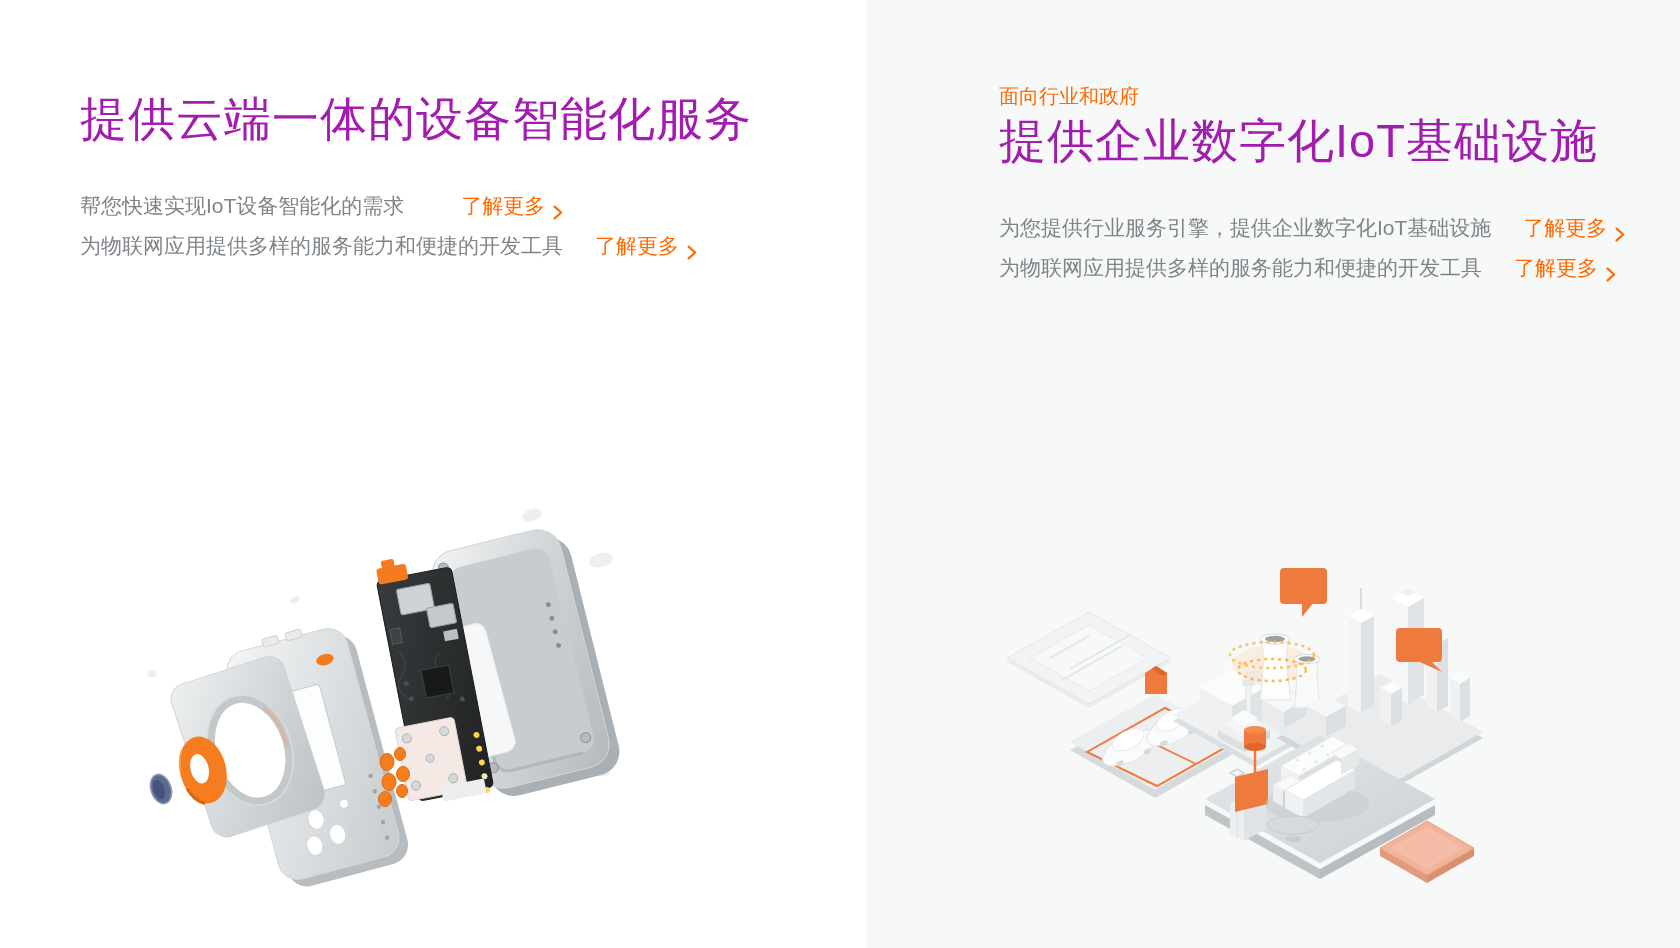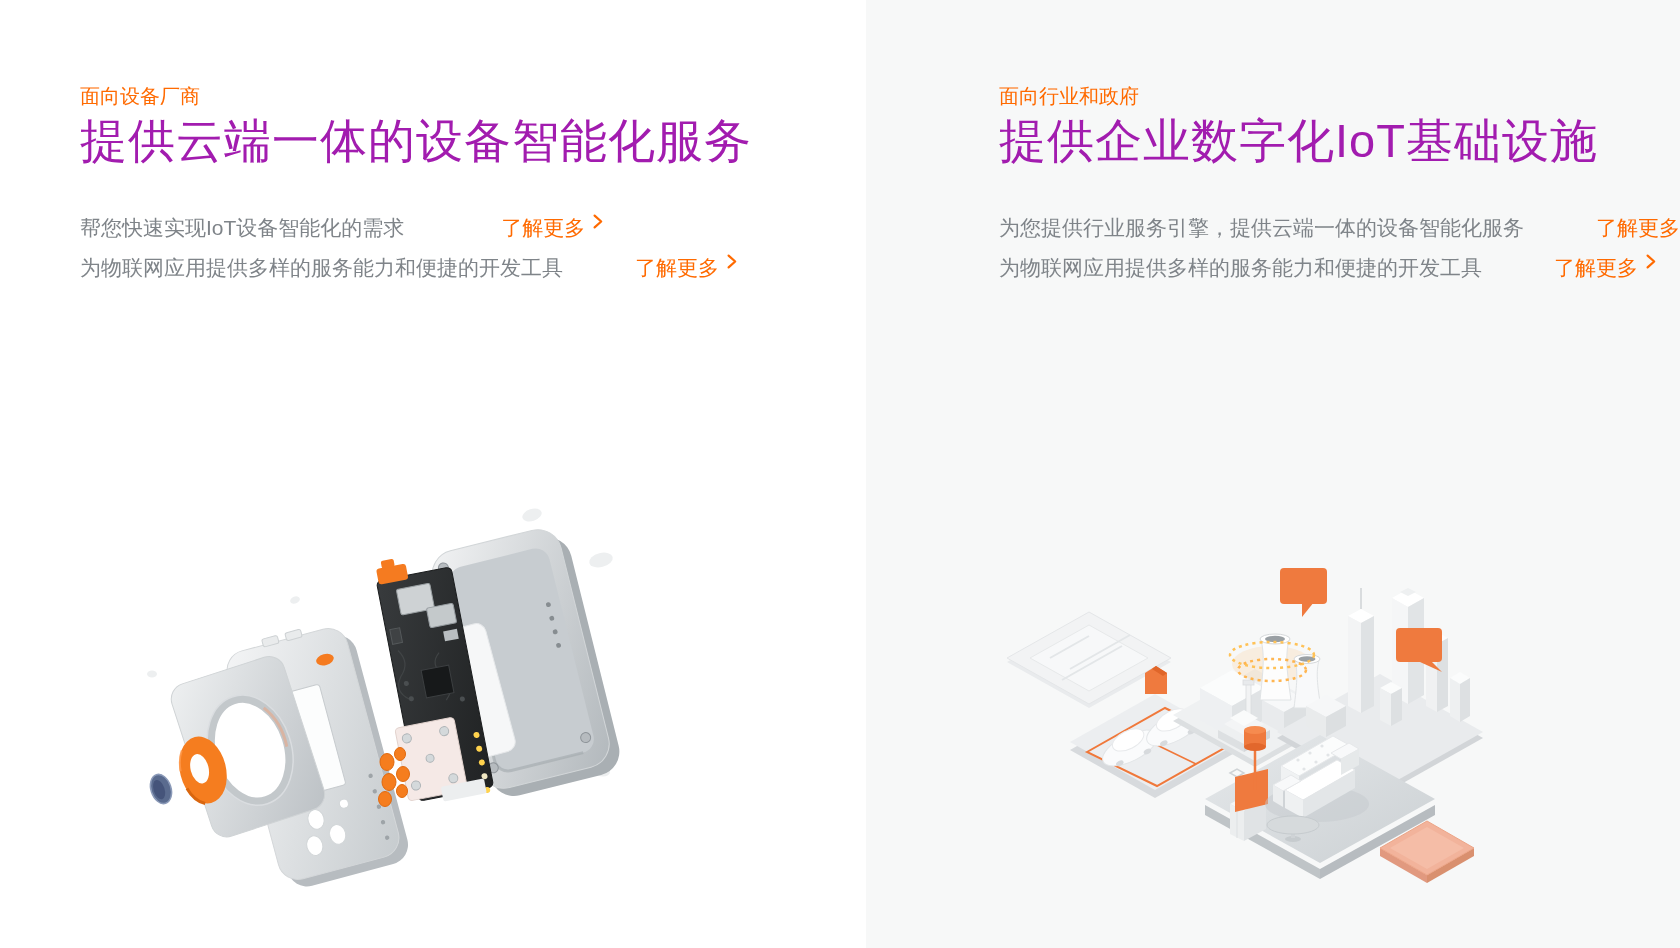--- a/index.html
+++ b/index.html
@@ -8,39 +8,38 @@
     background:#ffffff;
     font-family:"Liberation Sans","DejaVu Sans",sans-serif;
   }
   .right-bg{position:absolute;left:866px;top:0;width:814px;height:948px;background:#f7f8f8;}
   .section{position:absolute;top:85px;}
   .section.sec-left{left:80px;}
   .section.sec-right{left:999px;}
   .eyebrow{font-size:20px;line-height:22px;color:#ff6a00;}
   .title{margin-top:5px;font-size:47px;line-height:58px;letter-spacing:1px;font-weight:500;color:#a21caf;}
   .rows{margin-top:44px;}
-  .row{display:flex;align-items:center;font-size:21px;line-height:28px;margin-bottom:12px;color:#7f8489;gap:40px;}
+  .row{display:flex;align-items:center;font-size:21px;line-height:28px;margin-bottom:12px;color:#7f8489;}
   .row .feature-text{white-space:nowrap;}
   .learn-more{
     margin-left:32px;color:#ff6a00;text-decoration:none;cursor:pointer;
-    display:inline-flex;align-items:flex-start;gap:8px;white-space:nowrap;
+    display:inline-flex;align-items:flex-end;gap:8px;white-space:nowrap;
   }
   .row.wide-gap .learn-more{margin-left:57px;}
   .learn-more svg{display:block;}
   .illustration{position:absolute;}
   .illu-left{left:95px;top:452px;width:600px;height:445px;}
   .illu-right{left:950px;top:492px;width:545px;height:402px;}
 </style>
 </head>
 <body>
 
 <div class="right-bg"></div>
 
 <section class="section sec-left">
-  <div class="eyebrow">面向设备厂商</div>
   <h1 class="title">提供云端一体的设备智能化服务</h1>
   <div class="rows">
     <div class="row wide-gap">
       <span class="feature-text">帮您快速实现IoT设备智能化的需求</span>
       <a class="learn-more">
         <span>了解更多</span>
         <svg width="10" height="15" viewBox="0 0 10 15">
             <path d="M1.6 1.6 L8.2 7.5 L1.6 13.4" fill="none" stroke="#ff6a00" stroke-width="2.2" stroke-linecap="round" stroke-linejoin="round"></path>
           </svg>
       </a>
@@ -55,21 +54,21 @@
       </a>
     </div>
   </div>
 </section>
 
 <section class="section sec-right">
   <div class="eyebrow">面向行业和政府</div>
   <h1 class="title">提供企业数字化IoT基础设施</h1>
   <div class="rows">
     <div class="row">
-      <span class="feature-text">为您提供行业服务引擎，提供云端一体的设备智能化服务</span>
+      <span class="feature-text">为您提供行业服务引擎，提供企业数字化IoT基础设施</span>
       <a class="learn-more">
         <span>了解更多</span>
         <svg width="10" height="15" viewBox="0 0 10 15">
             <path d="M1.6 1.6 L8.2 7.5 L1.6 13.4" fill="none" stroke="#ff6a00" stroke-width="2.2" stroke-linecap="round" stroke-linejoin="round"></path>
           </svg>
       </a>
     </div>
     <div class="row">
       <span class="feature-text">为物联网应用提供多样的服务能力和便捷的开发工具</span>
       <a class="learn-more">

